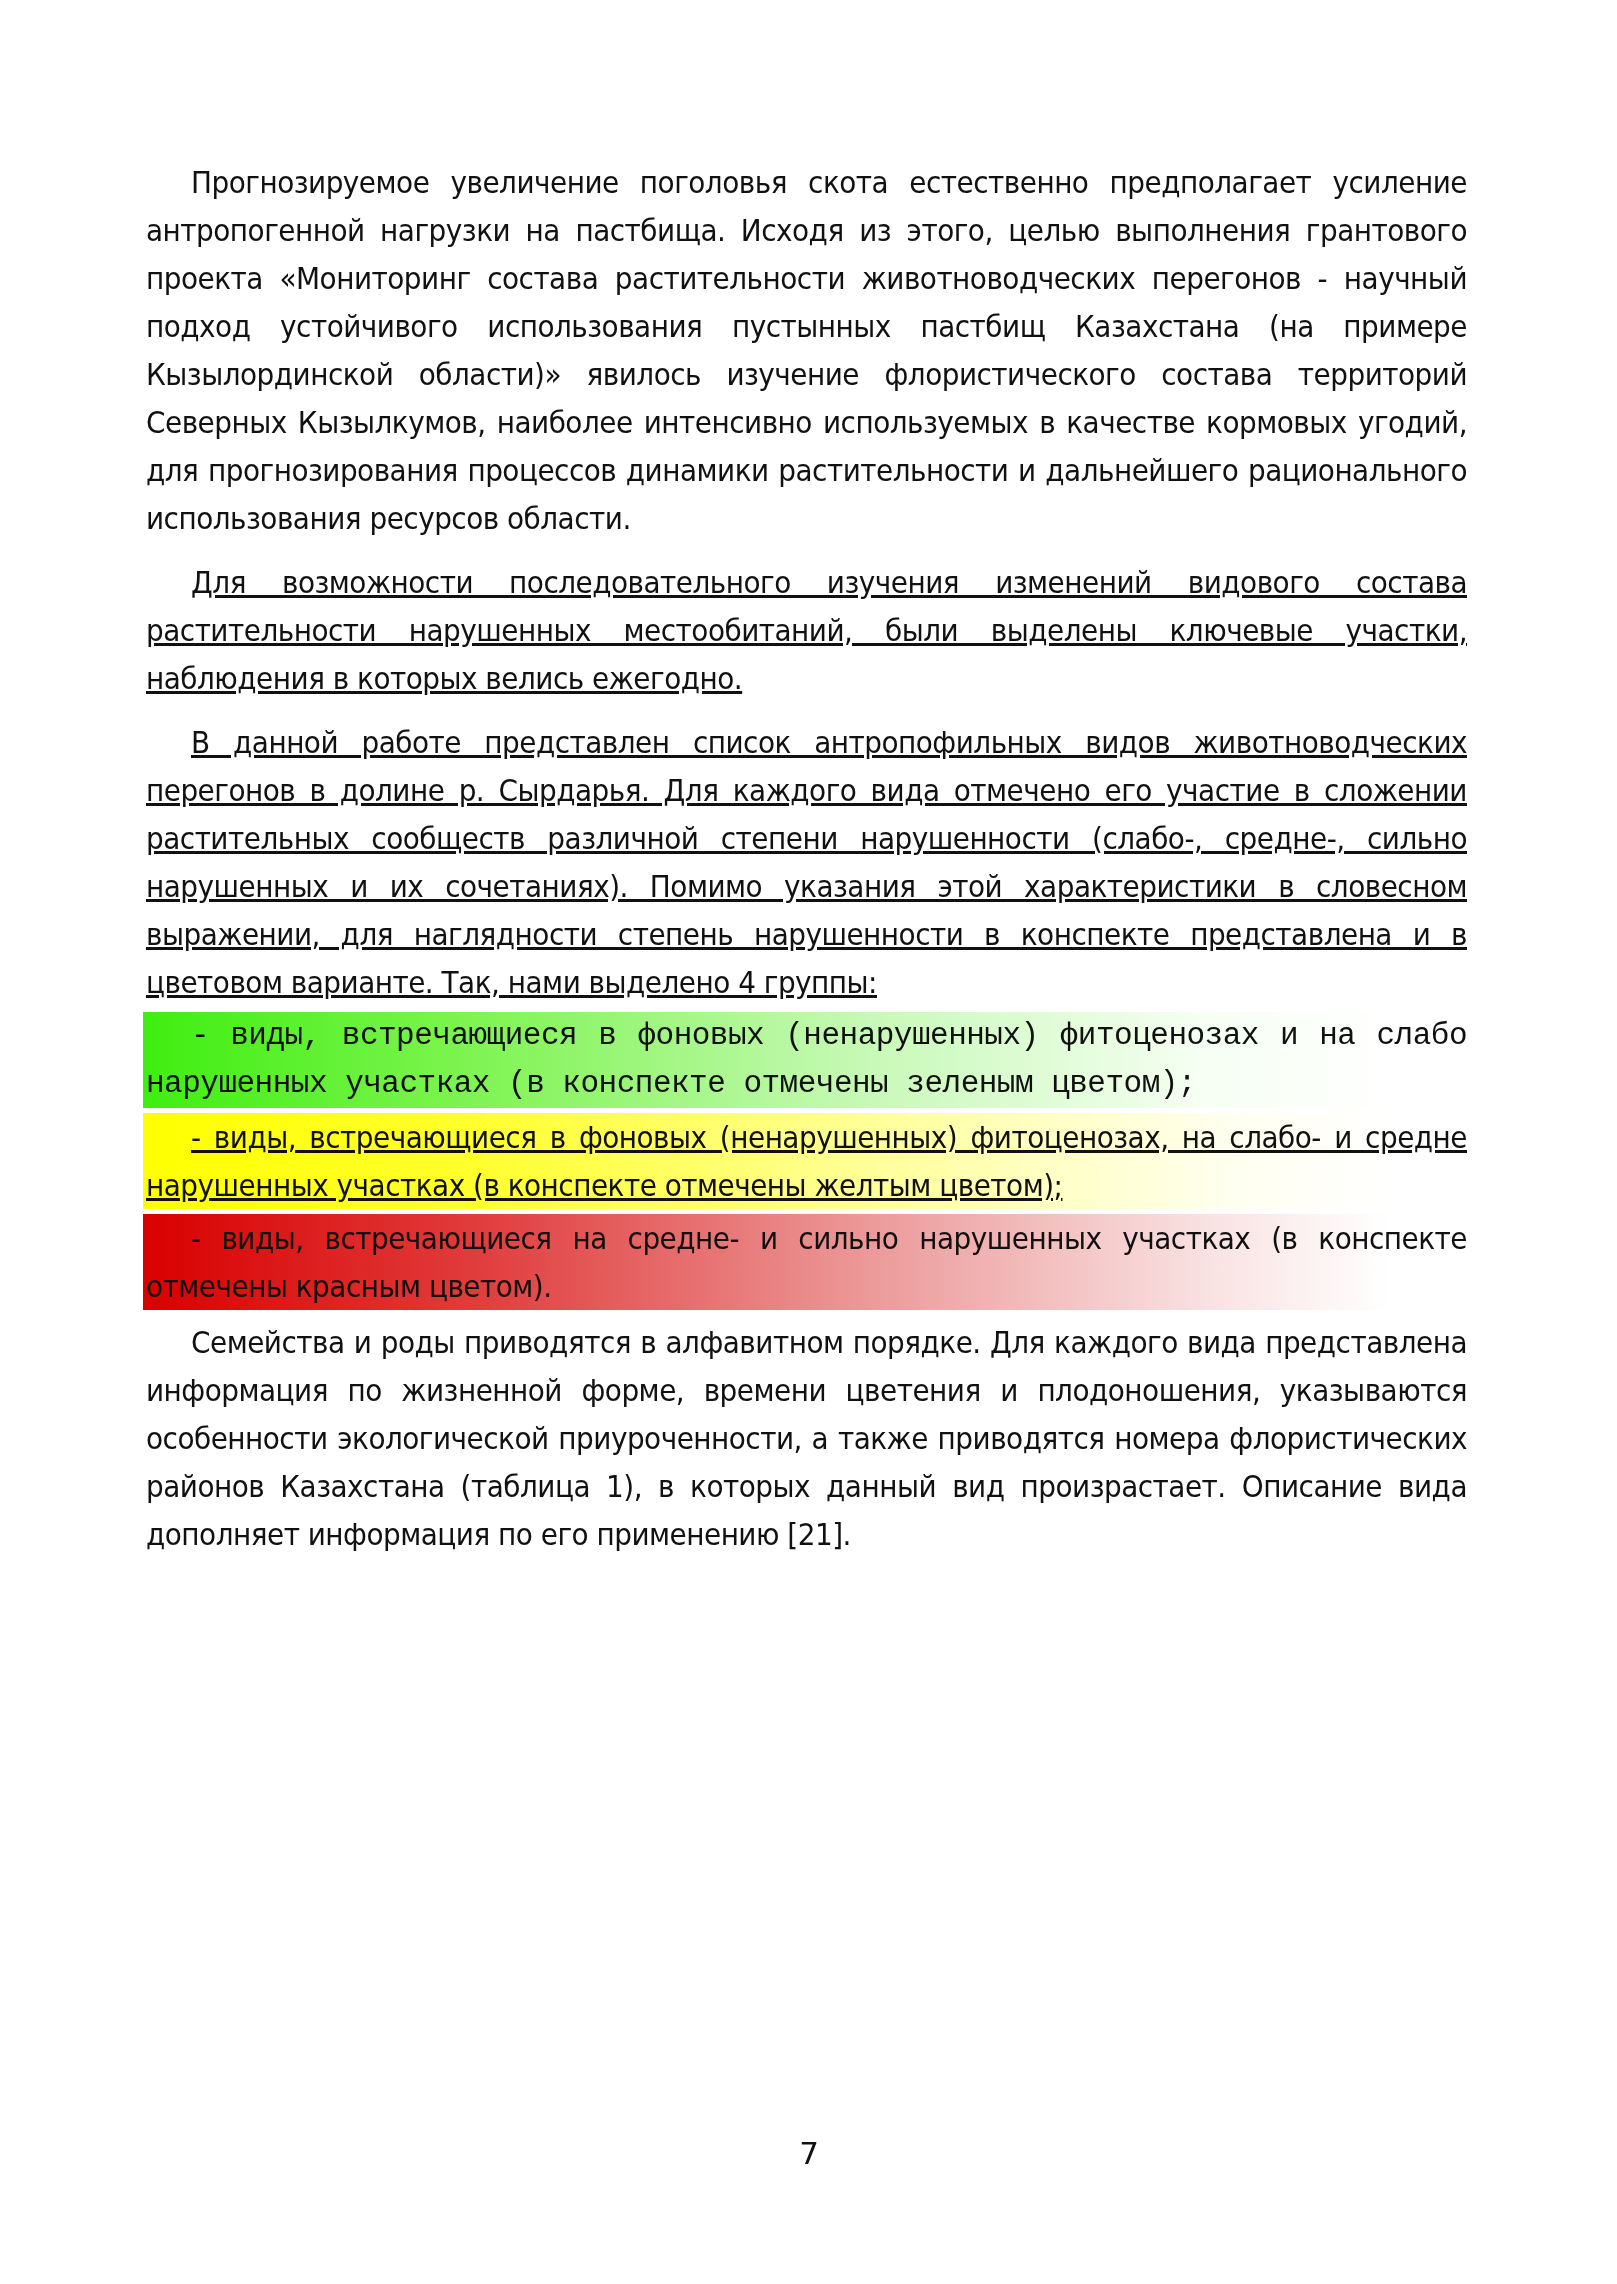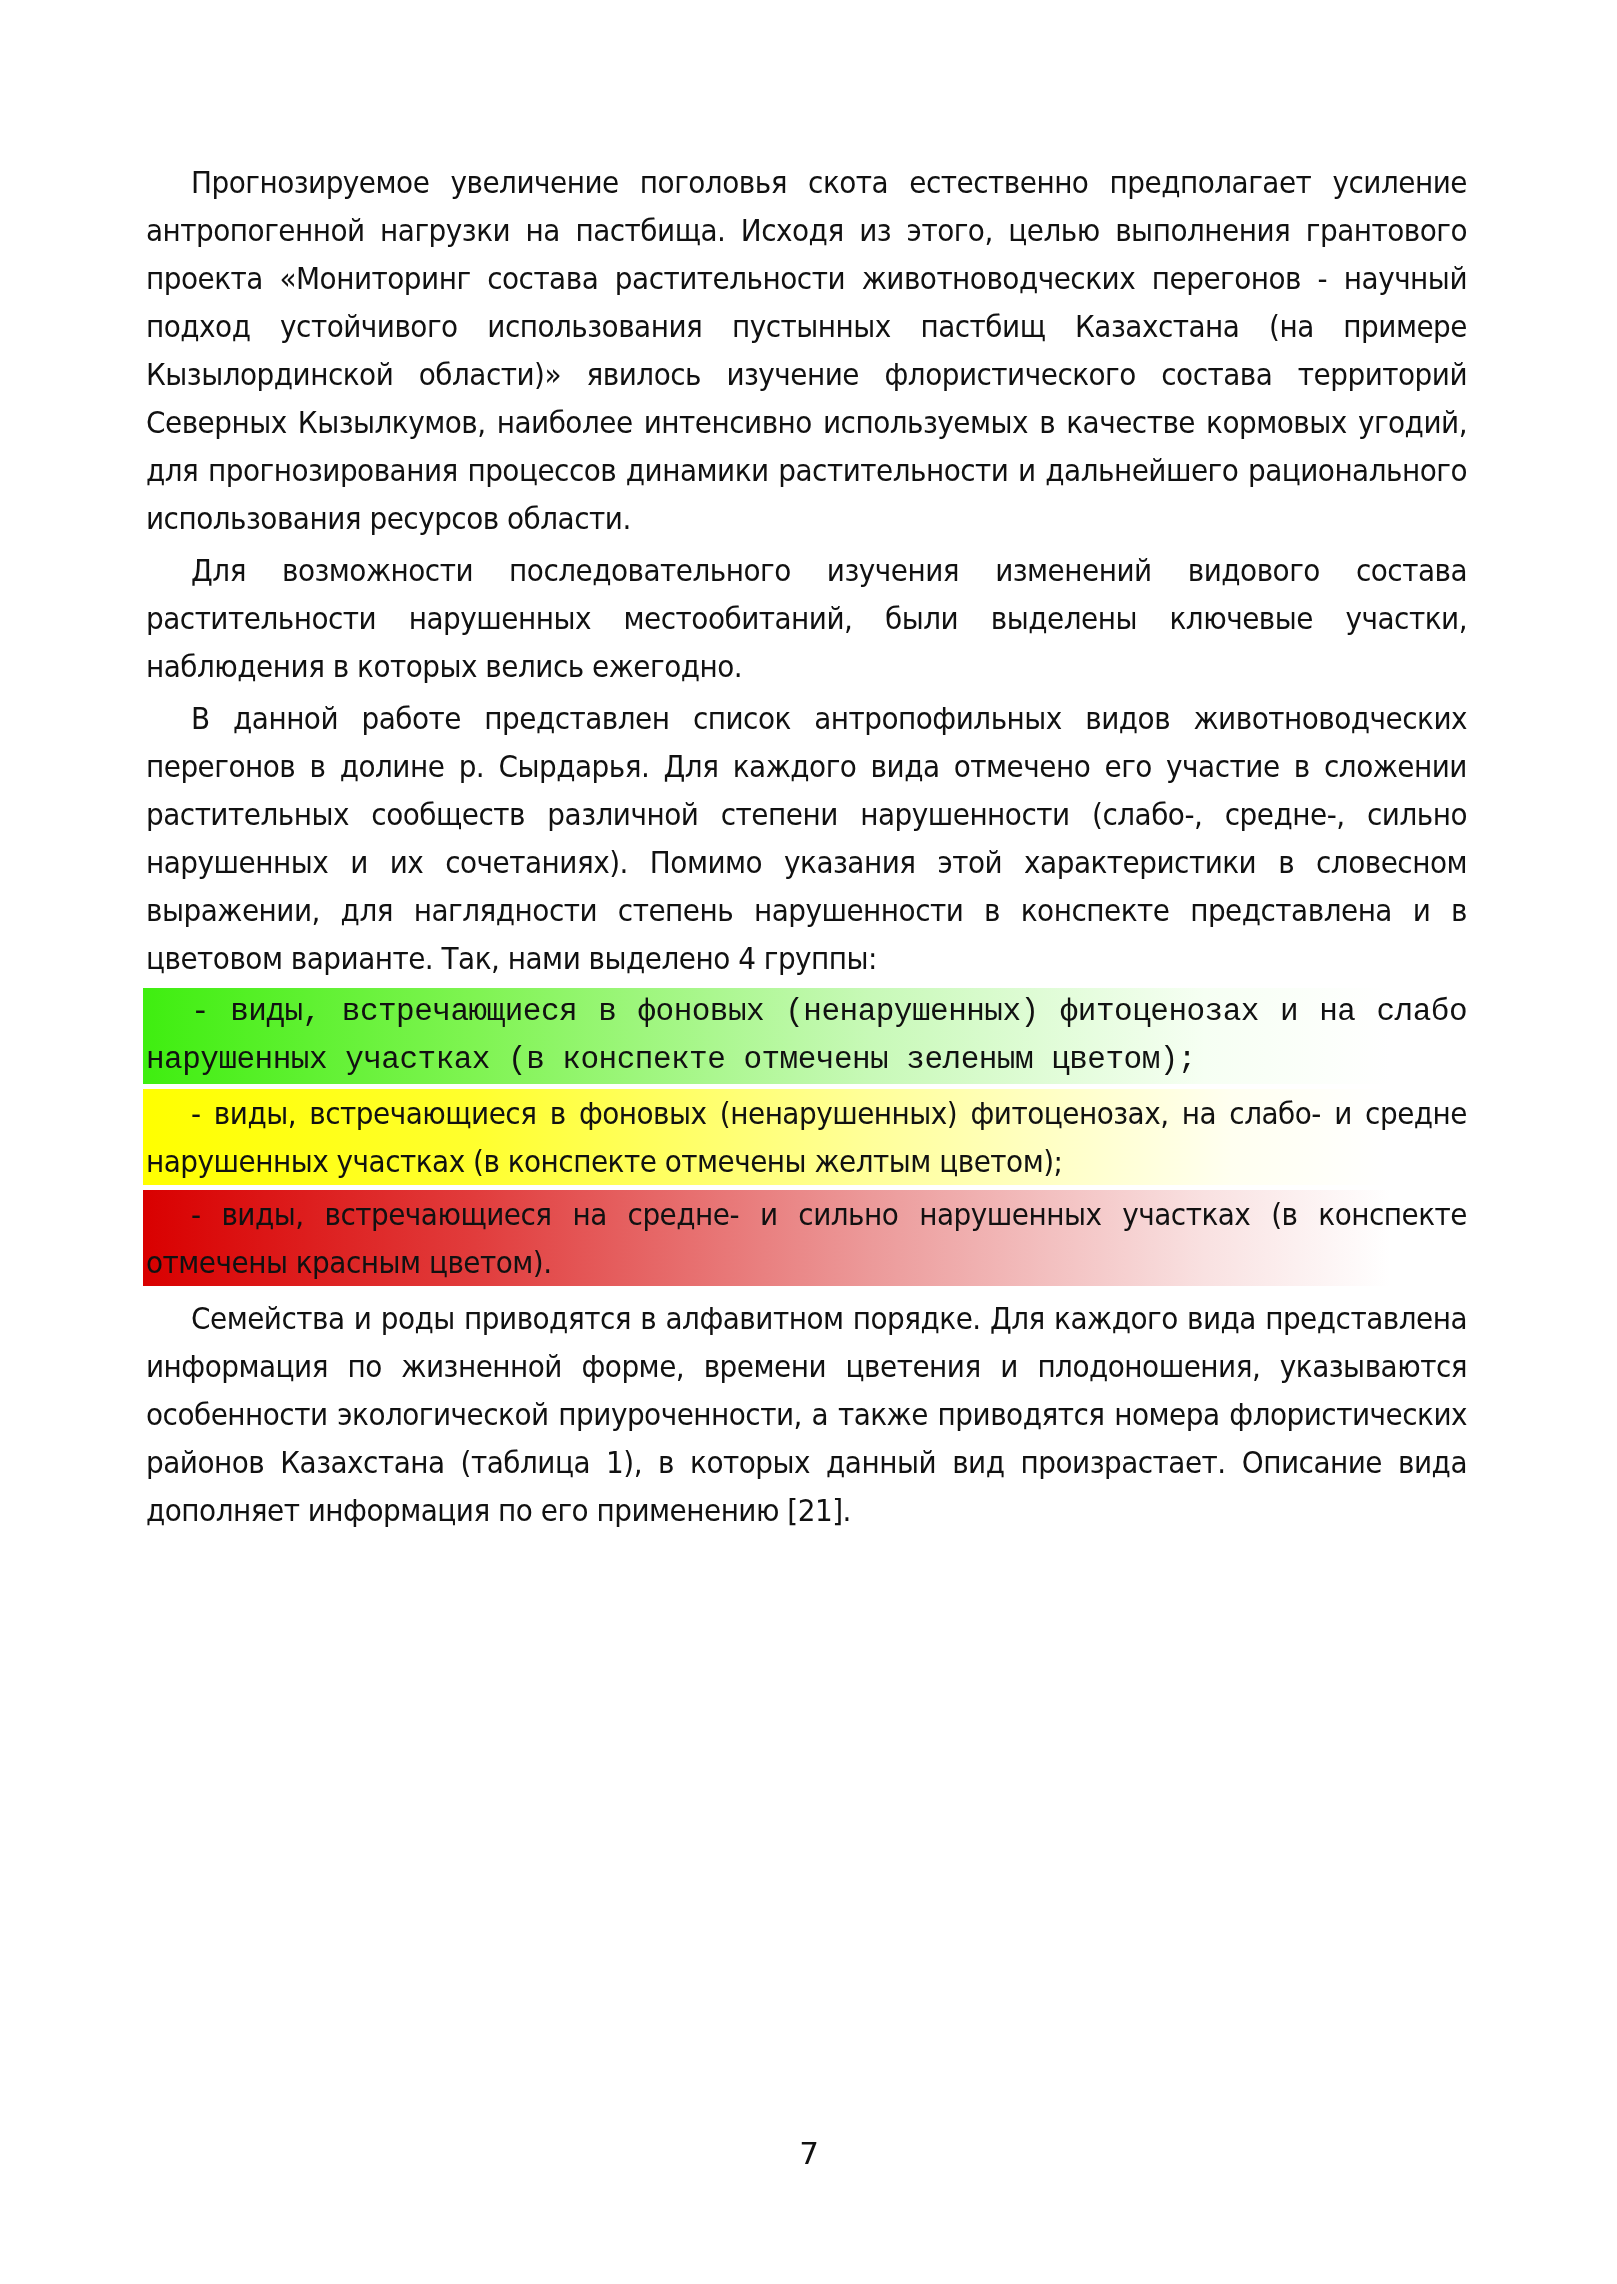--- a/index.html
+++ b/index.html
@@ -17,24 +17,24 @@
       margin: 0; text-align: justify; text-indent: 45px;
       font-stretch: condensed;
     }
     .para.last-left { text-align: left; }
     .groups { margin: 6.4px -3.2px 0 -3.2px; }
     .group {
       margin: 0 0 4.8px 0; padding: 0 3.2px 0 3.2px;
       text-align: justify; text-indent: 45px;
     }
     .group.green  { background: linear-gradient(to right, #3fee10 0%, #7ff452 25%, #c8f9b8 55%, #f6fff3 80%, #ffffff 94%); font-family: Liberation Mono, monospace; }
-    .group.yellow { background: linear-gradient(to right, #ffff00 0%, #ffff2e 25%, #ffff9a 55%, #fffff0 82%, #ffffff 94%); }
+    .group.yellow { background: linear-gradient(to right, #ffff00 0%, #ffff2e 25%, #ffff9a 55%, #fffff0 82%, #ffffff 94%); text-decoration: underline; }
     .group.orange { background: linear-gradient(to right, #ff7f00 0%, #ffa34c 25%, #ffc89a 52%, #fff0e2 80%, #ffffff 94%); }
     .group.red    { background: linear-gradient(to right, #d90000 0%, #e13c3c 25%, #ec9a9a 55%, #f9e1e1 80%, #ffffff 94%); }
-    .para + .para { margin-top: 4px; }
+    .para + .para { margin-top: 16px; text-decoration: underline; }
     .after { margin-top: 8px; }
     .page-number {
       position: absolute; left: 0; width: 1618px; top: 2135px; text-align: center;
       font-family: "DejaVu Sans", "Liberation Sans", sans-serif; font-size: 31px; color: #111111;
     }
   </style>
 </head>
 <body>
 
 <div class="page">

